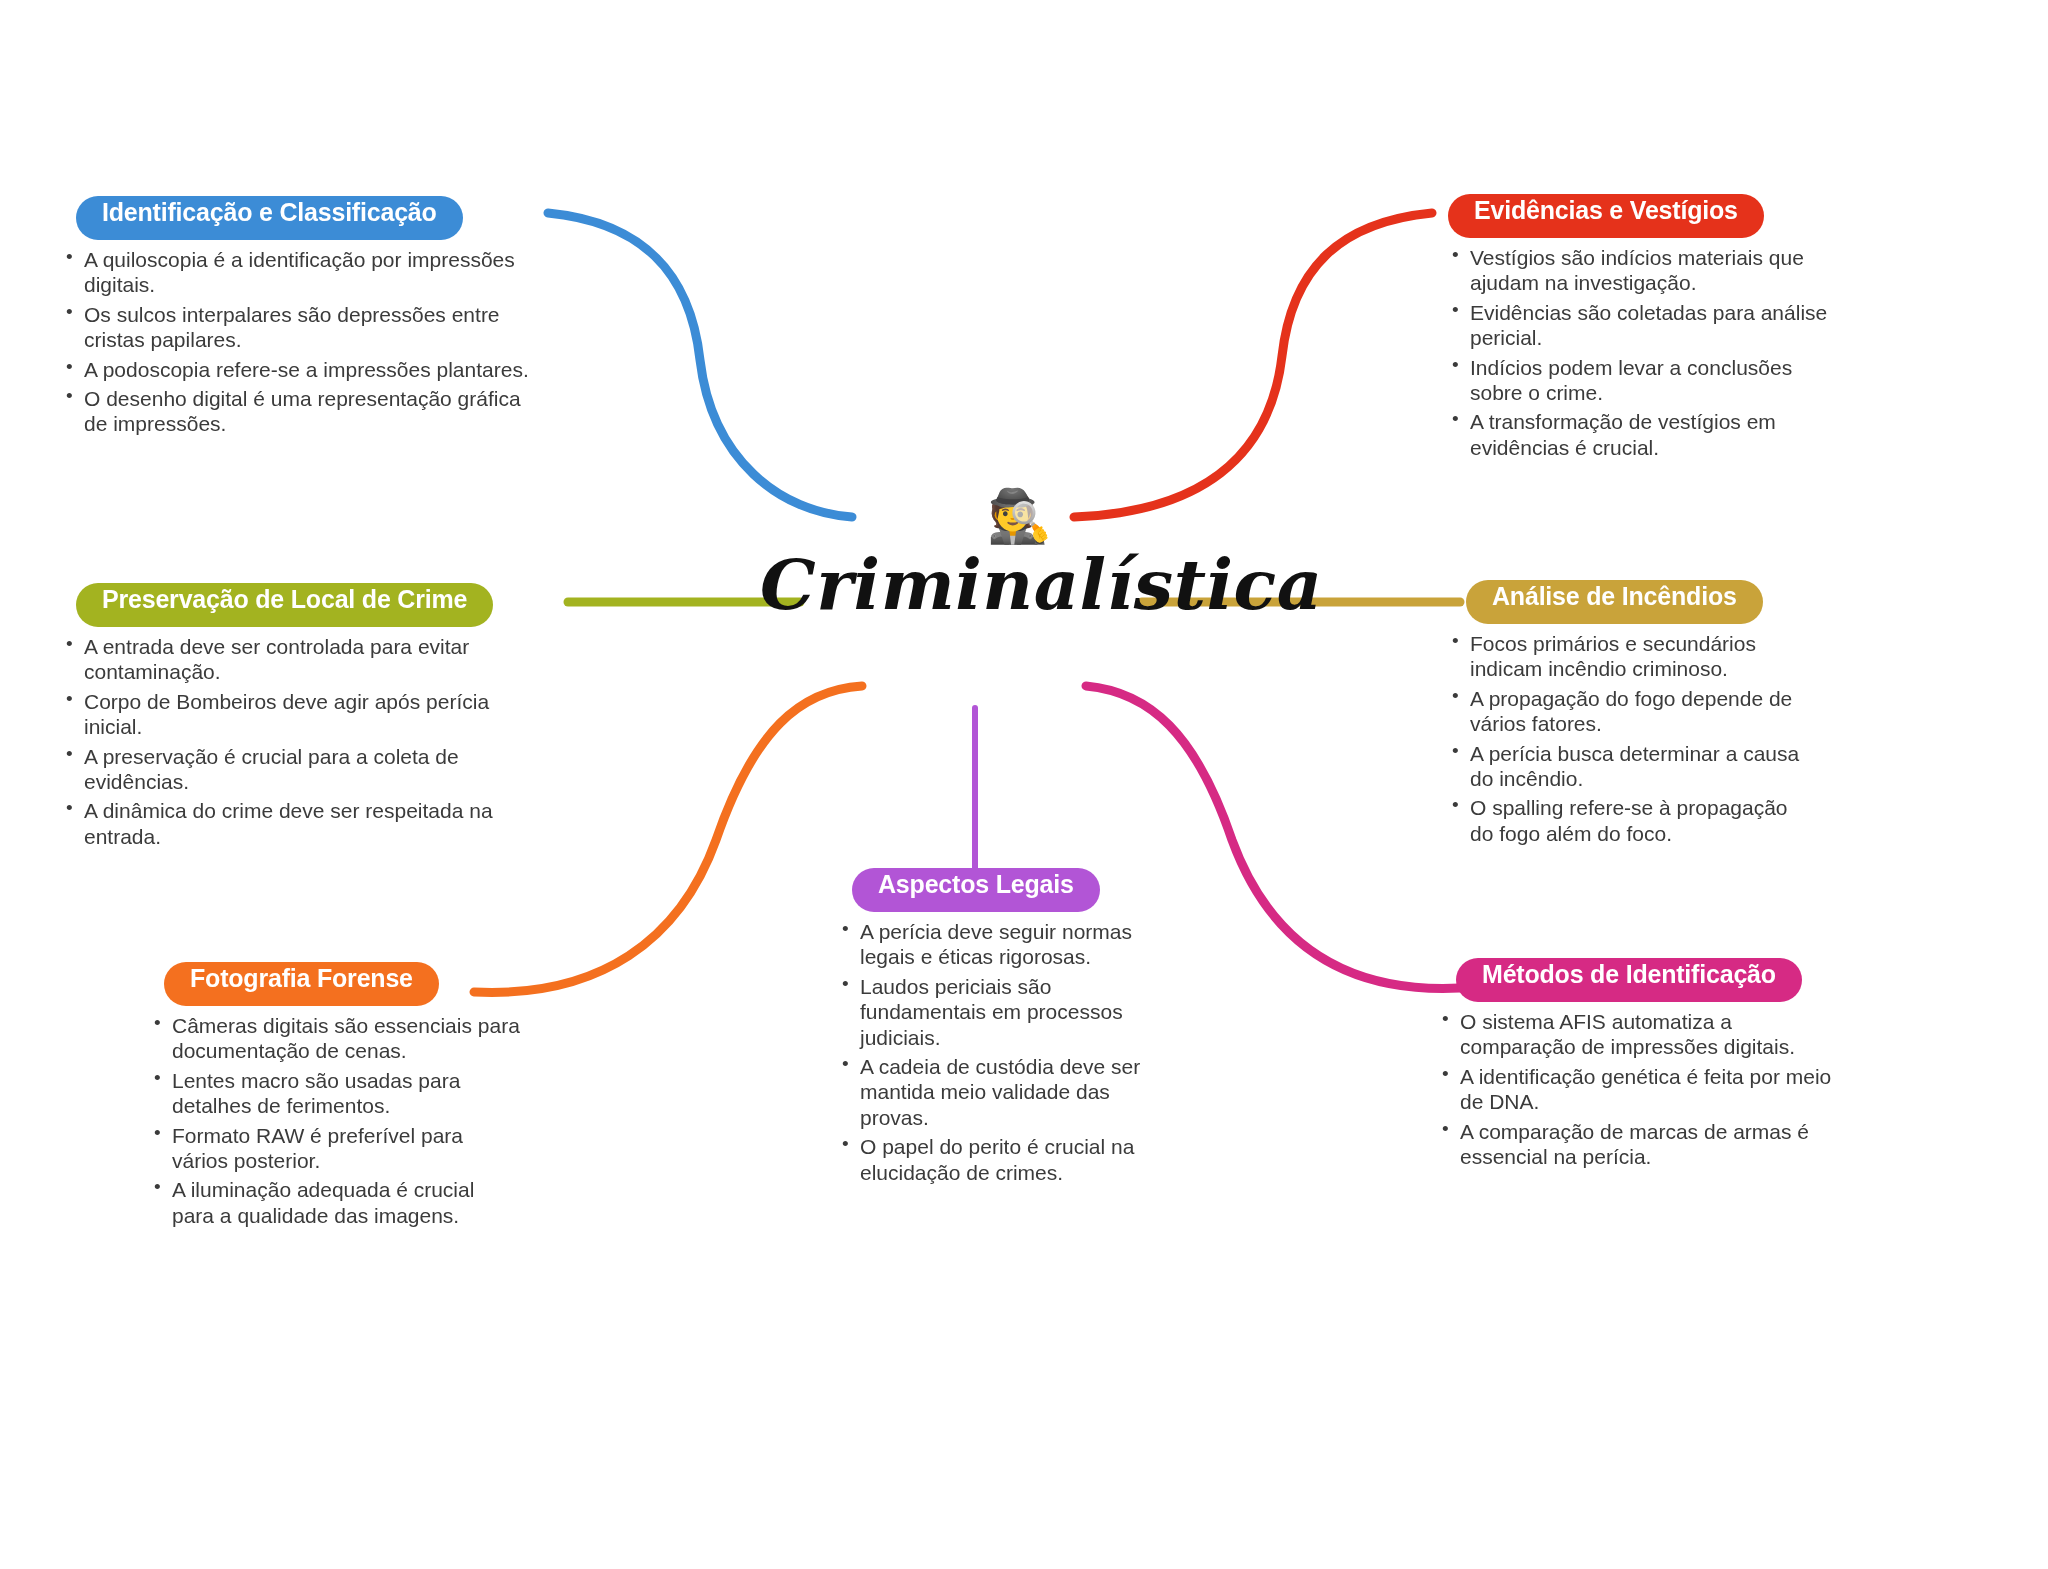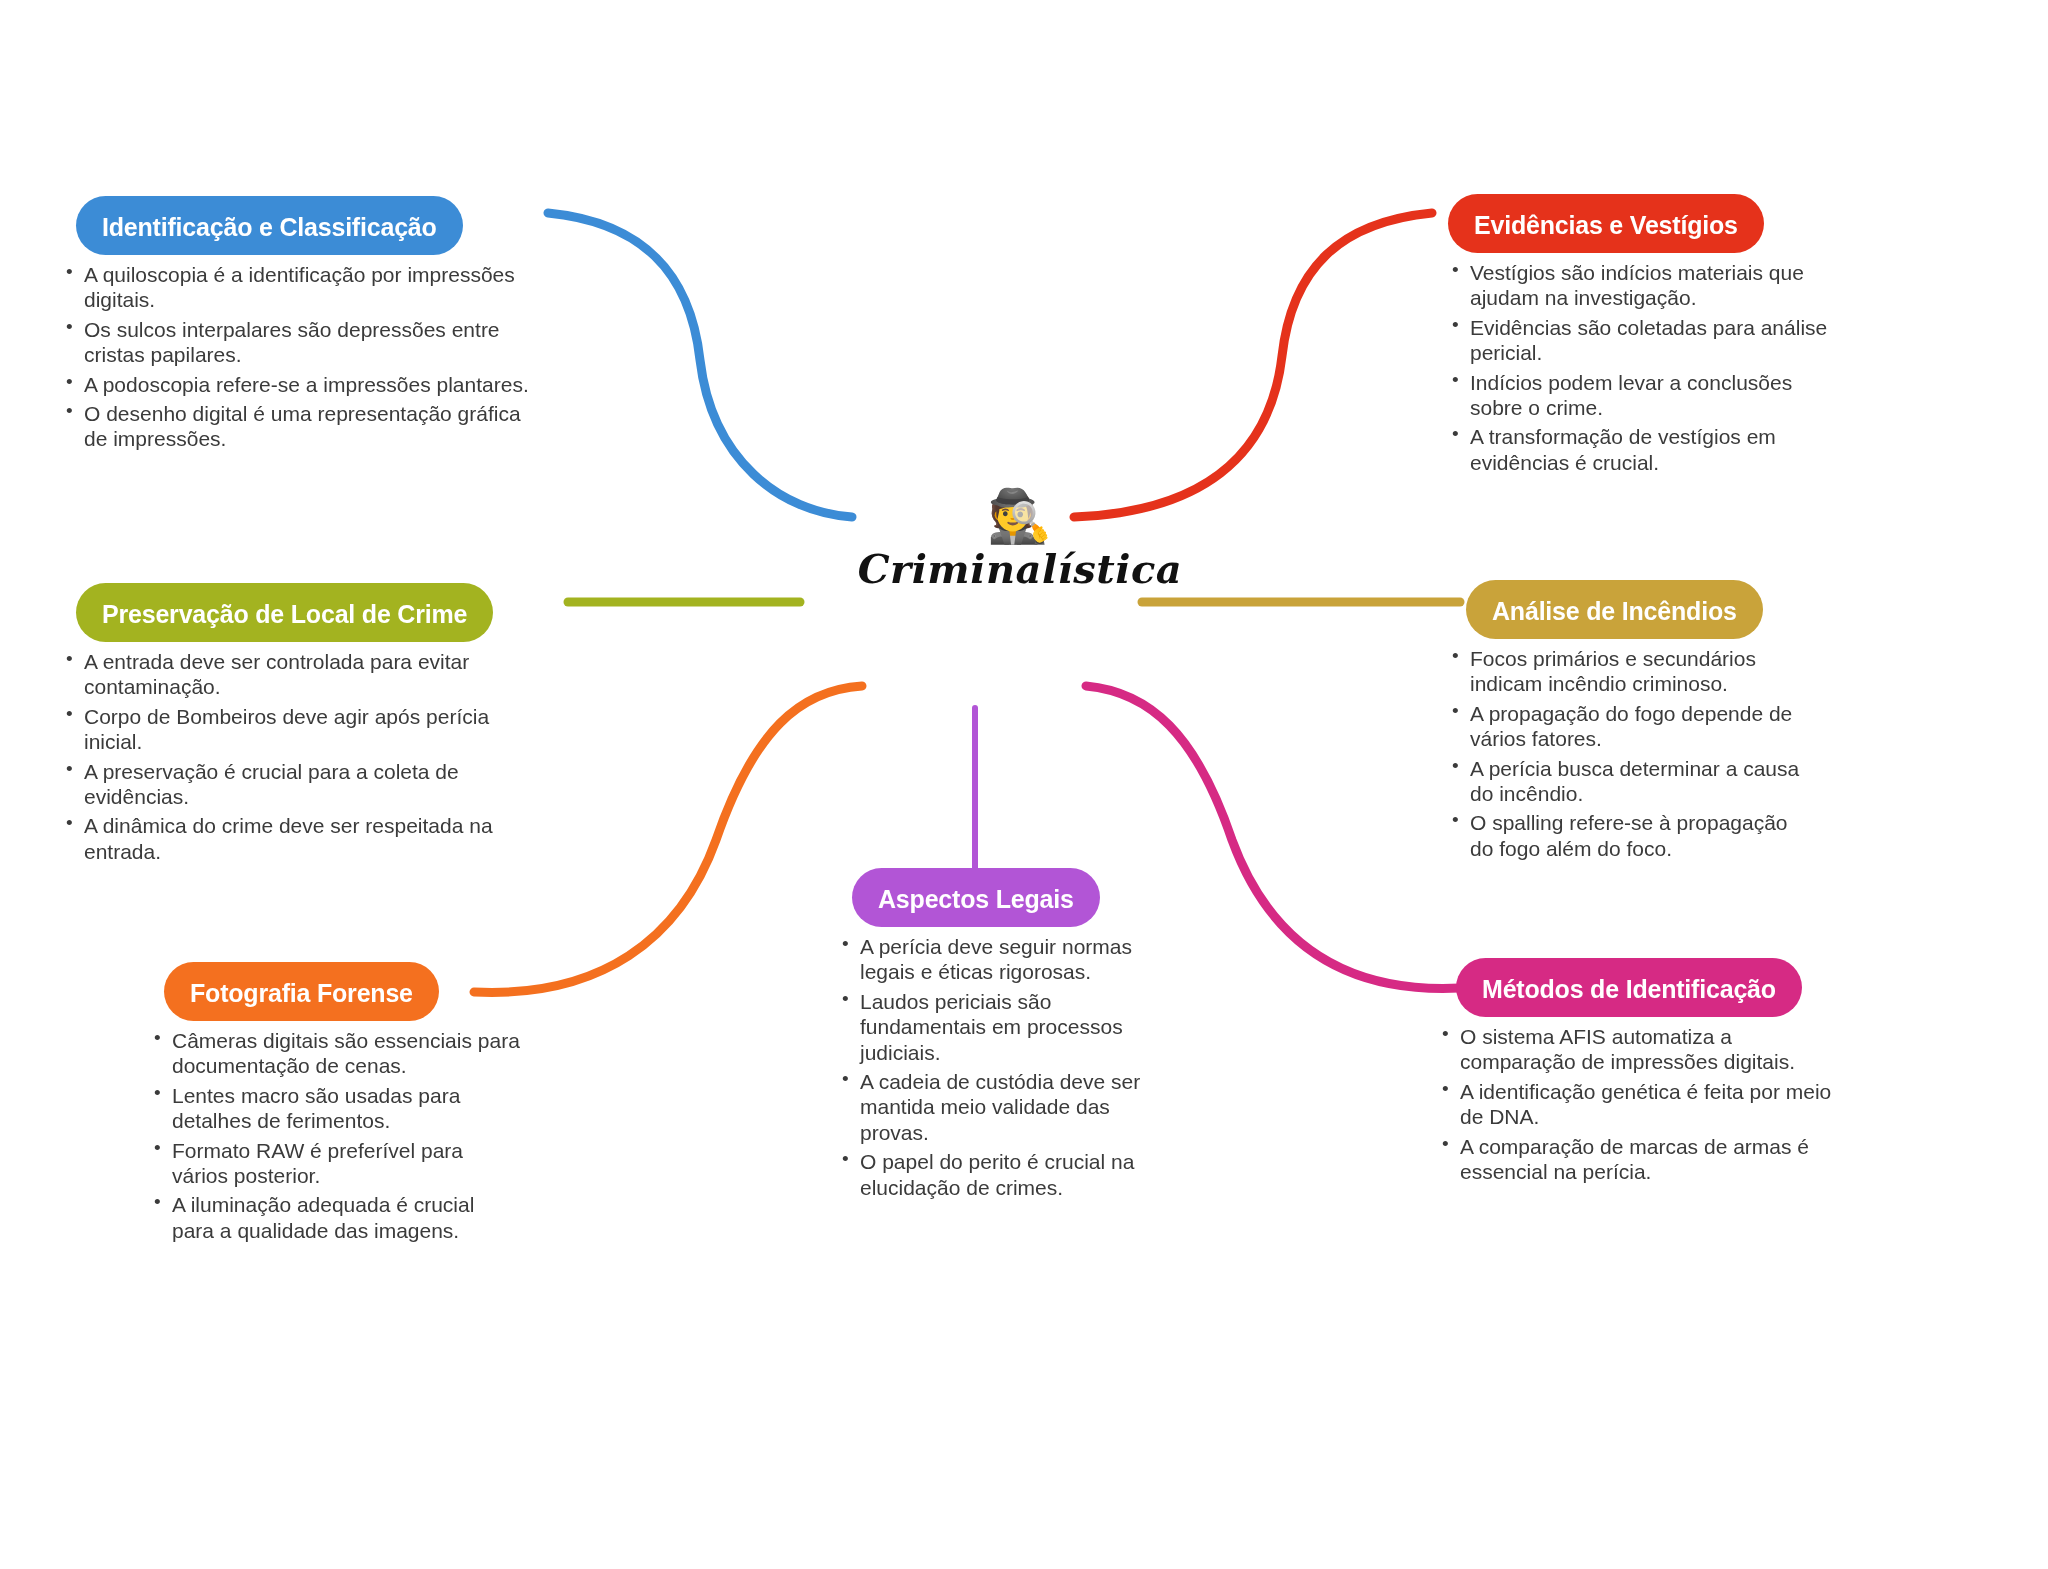--- a/index.html
+++ b/index.html
@@ -44,41 +44,41 @@
   .center-emoji {
     font-size: 52px;
     line-height: 1;
     display: block;
     height: 56px;
   }
   .center-title {
     font-family: "DejaVu Serif", serif;
     font-style: italic;
     font-weight: 700;
-    font-size: 40px;
+    font-size: 70px;
     line-height: 1.05;
     color: #111111;
     letter-spacing: 0.5px;
     margin-top: 2px;
     white-space: nowrap;
   }
 
   
   .branch {
     position: absolute;
     z-index: 4;
   }
   .branch-pill {
     display: inline-block;
     border-radius: 999px;
     color: #ffffff;
     font-weight: 700;
     font-size: 25px;
     line-height: 1;
-    padding: 19px 26px 15px 26px;
+    padding: 4px 26px 15px 26px;
     white-space: nowrap;
     letter-spacing: -0.2px;
   }
   .branch-list {
     list-style: none;
     margin: 6px 0 0 0;
     padding: 0;
     color: #3b3b3b;
     font-size: 21px;
     line-height: 1.21;

